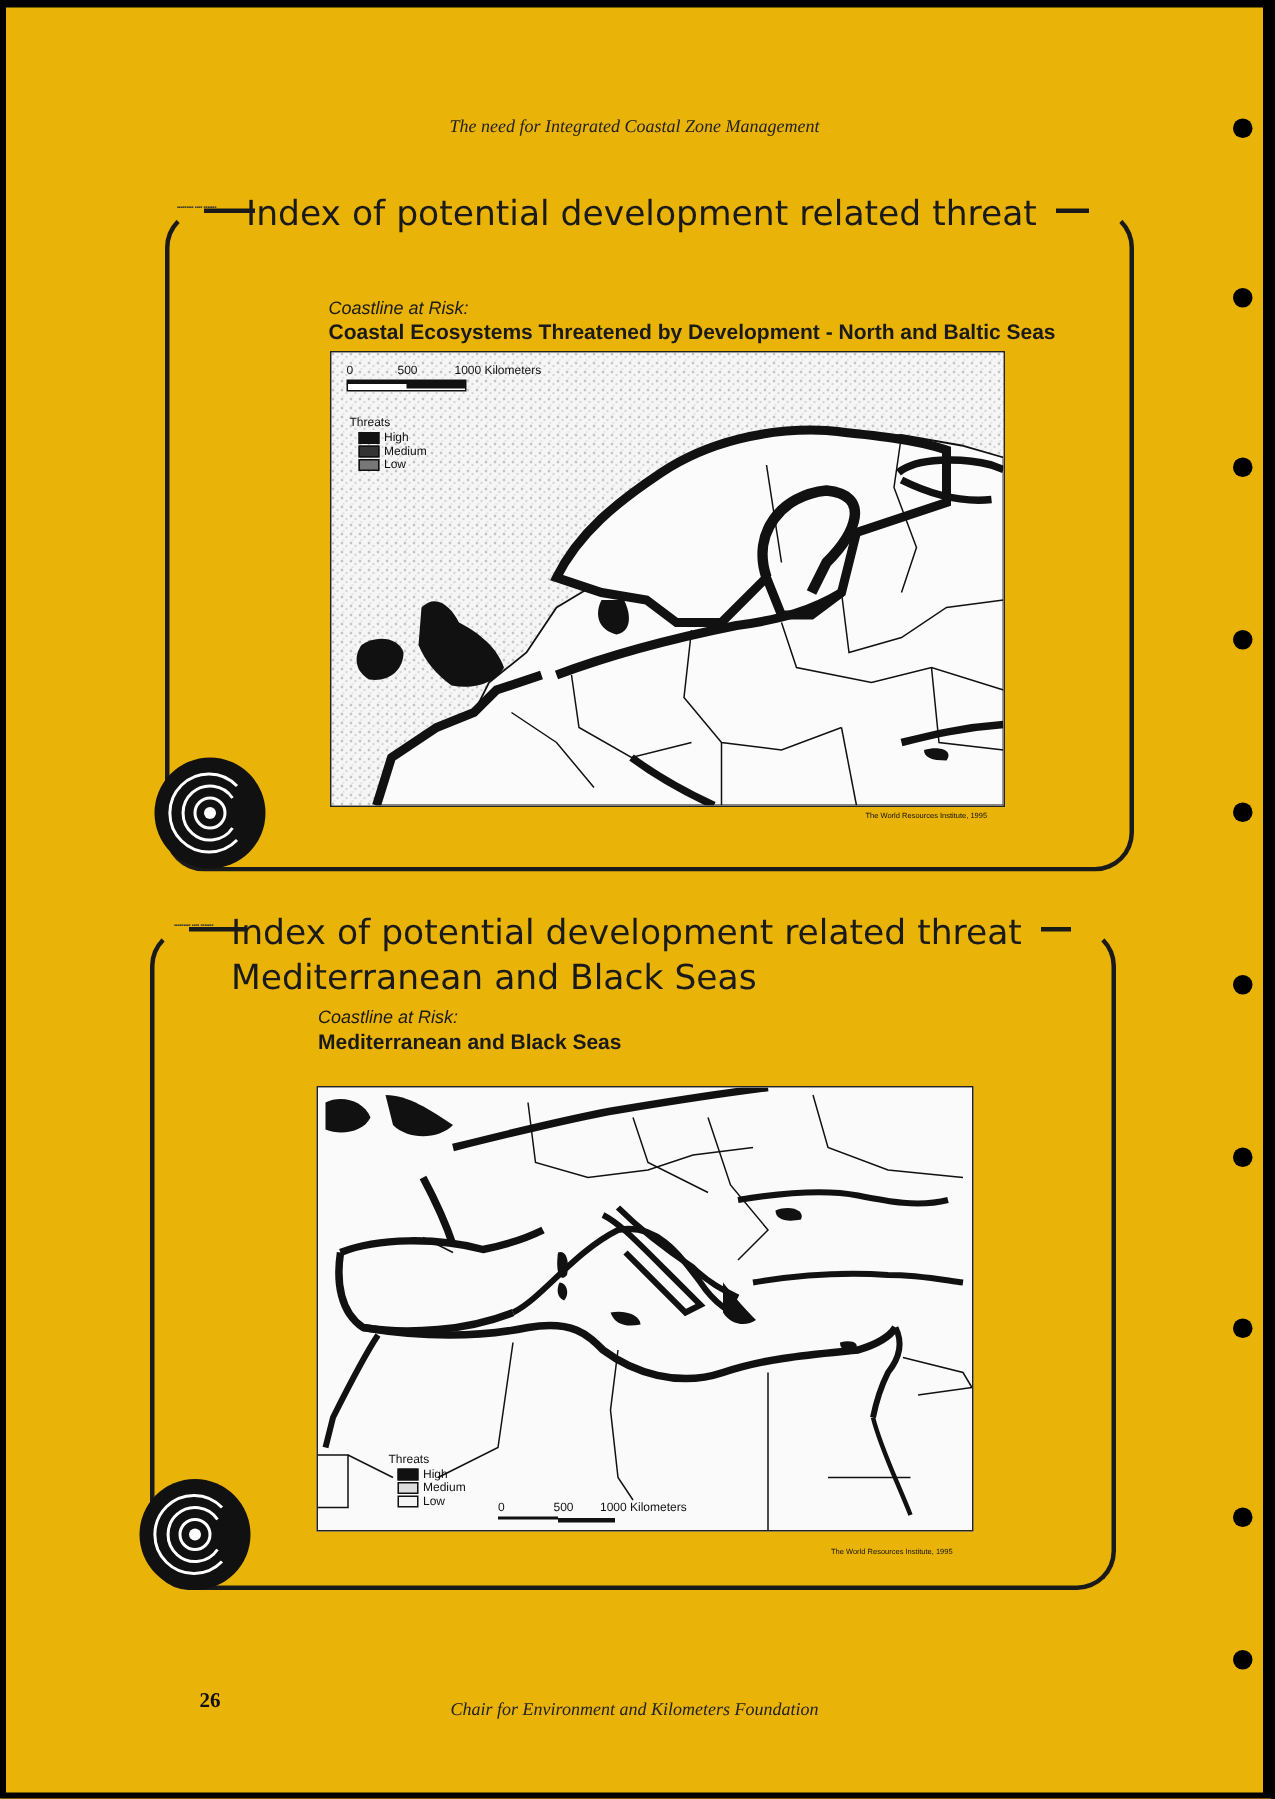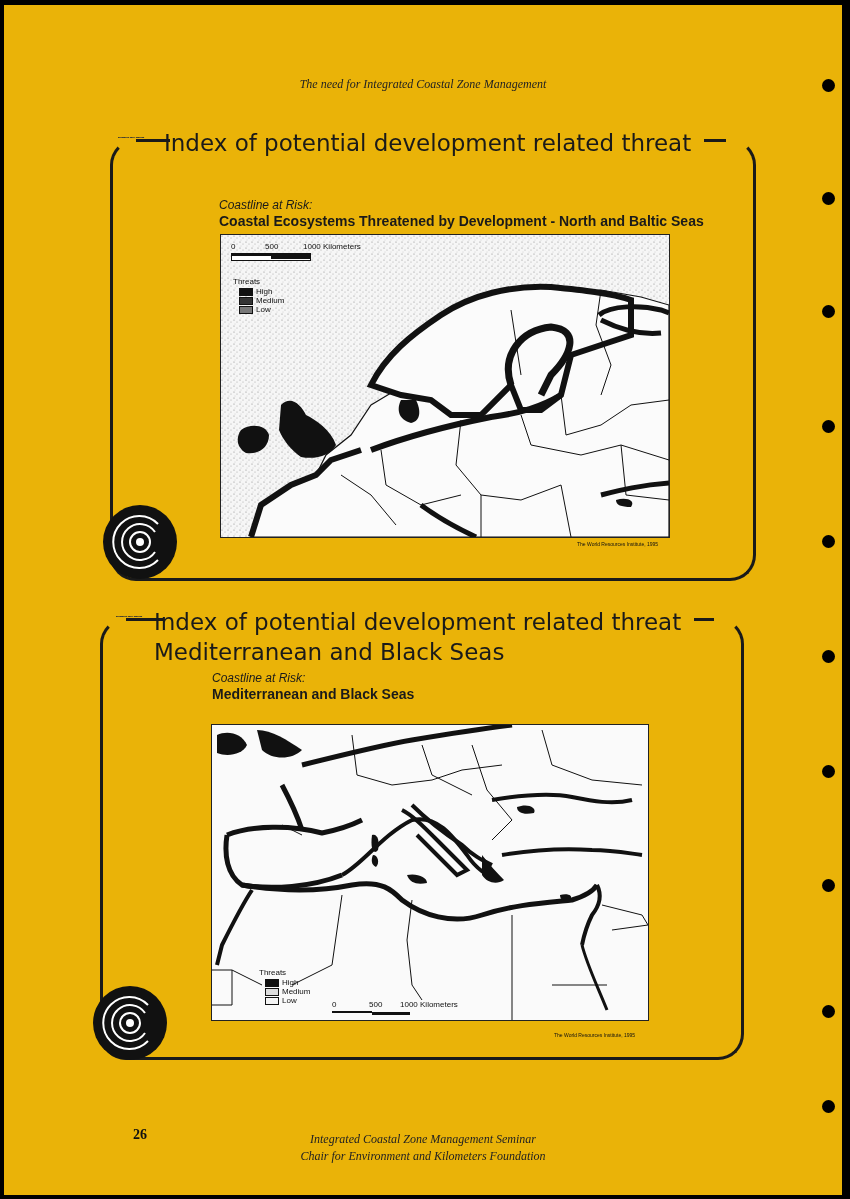--- a/index.html
+++ b/index.html
@@ -303,16 +303,15 @@
       <circle cx="40" cy="40" r="37" fill="#111"></circle>
       <path d="M58,22 A26,26 0 1 0 58,58" fill="none" stroke="#fff" stroke-width="2"></path>
       <path d="M55,30 A18,18 0 1 0 55,50" fill="none" stroke="#fff" stroke-width="2"></path>
       <circle cx="40" cy="40" r="10" fill="none" stroke="#fff" stroke-width="2"></circle>
       <circle cx="40" cy="40" r="4" fill="#fff"></circle>
     </svg>
   </div>
 
   <div class="page-num">26</div>
   <div class="footer">
-    <span>Integrated Coastal Zone Management Seminar</span>
     <span>Chair for Environment and Kilometers Foundation</span>
   </div>
 </div>
 
 </body></html>

